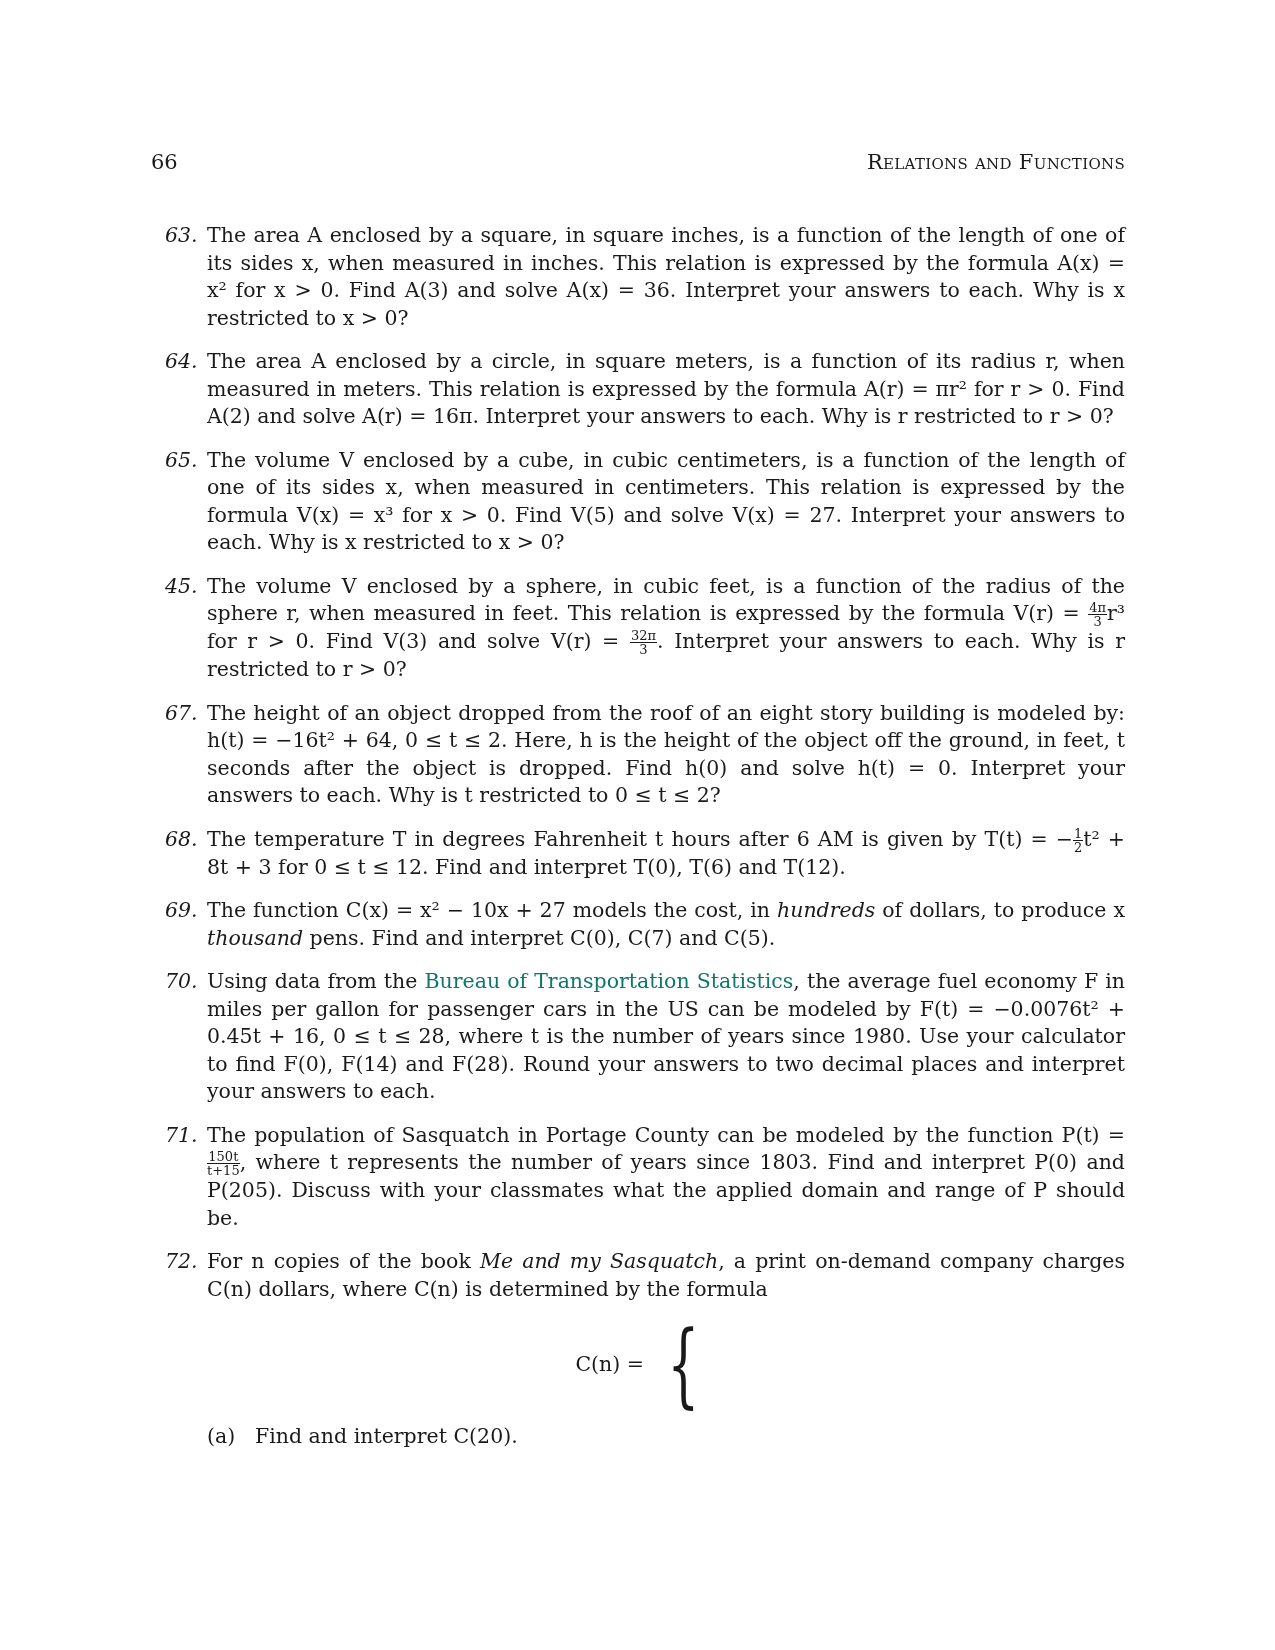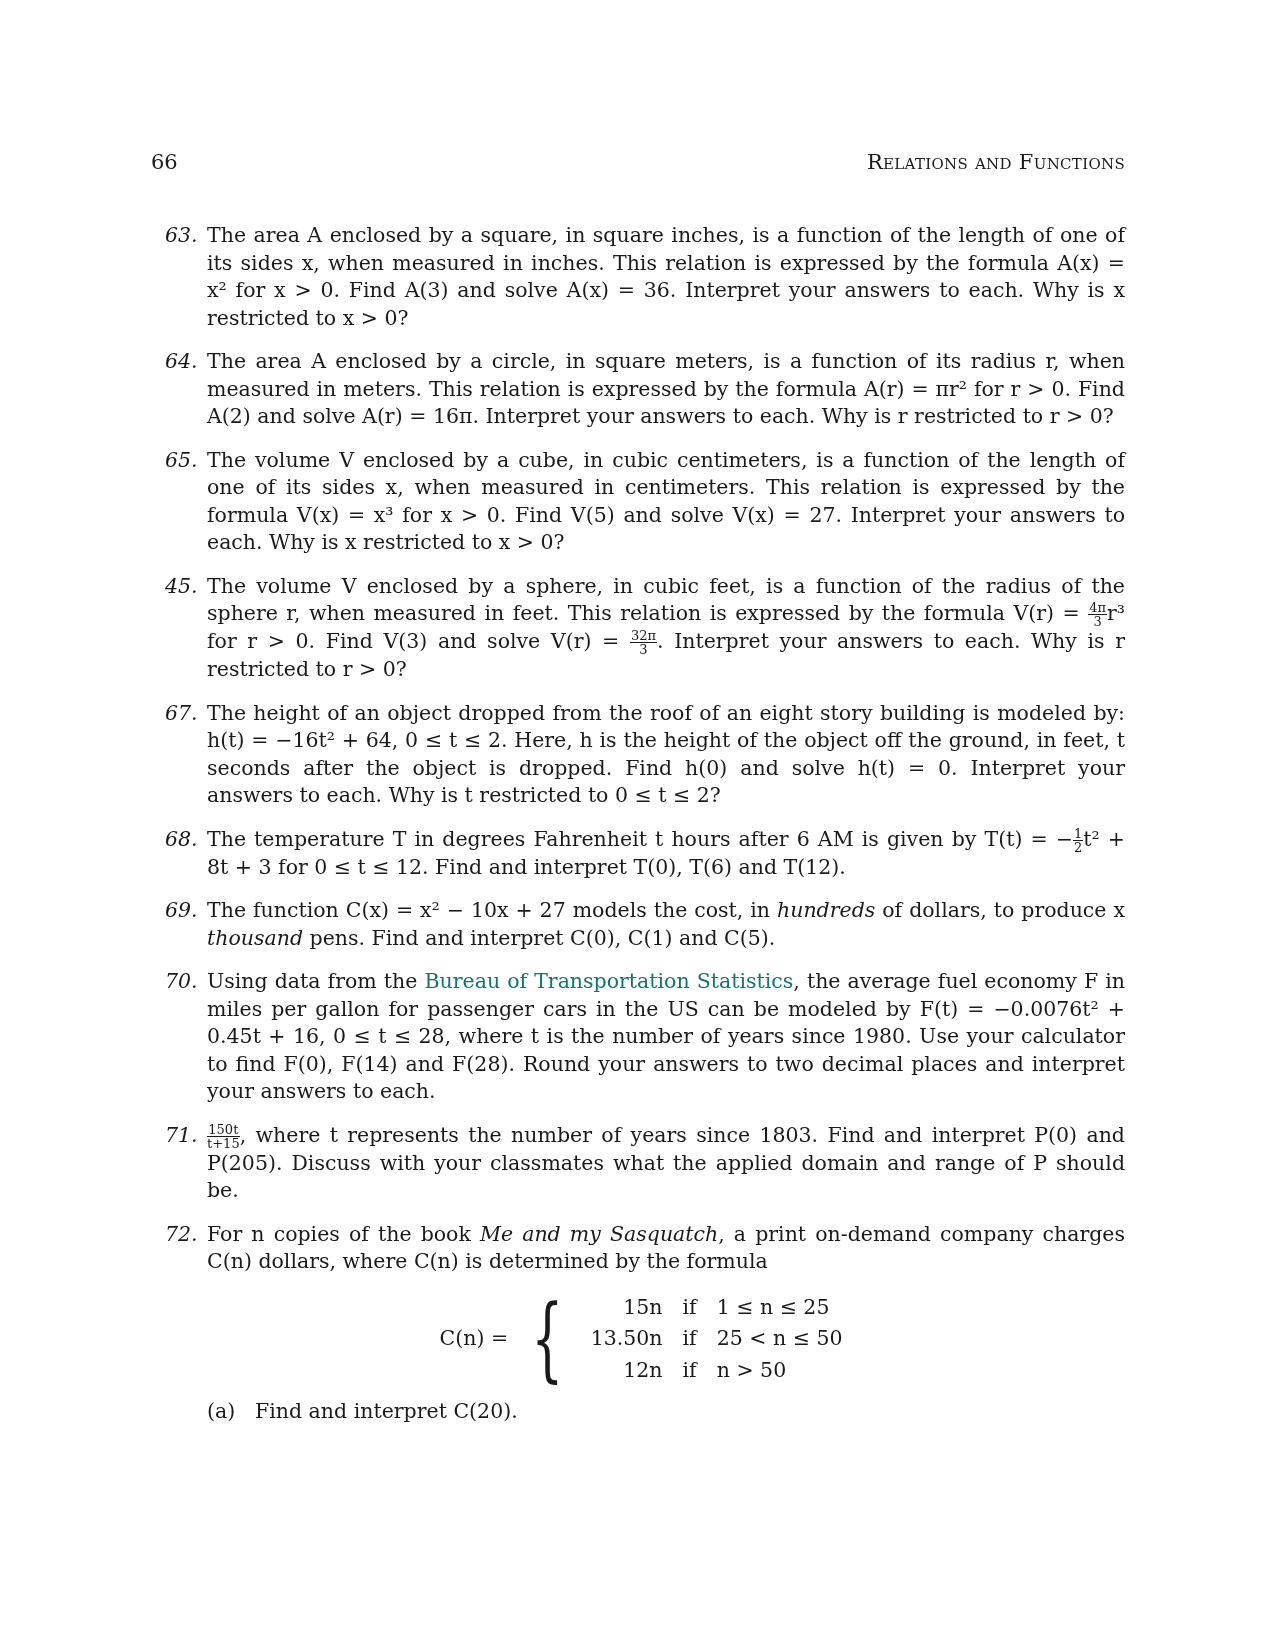--- a/index.html
+++ b/index.html
@@ -71,61 +71,42 @@
   </div>
   <div class="problem">
     <span class="num">68.</span>
     <span class="body">
       <span>The temperature T in degrees Fahrenheit t hours after 6 AM is given by T(t) = −</span><span class="frac"><span class="top">1</span><span>2</span></span><span>t² + 8t + 3 for 0 ≤ t ≤ 12. Find and interpret T(0), T(6) and T(12).</span>
     </span>
   </div>
   <div class="problem">
     <span class="num">69.</span>
     <span class="body">
-      <span>The function C(x) = x² − 10x + 27 models the cost, in </span><em>hundreds</em><span> of dollars, to produce x </span><em>thousand</em><span> pens. Find and interpret C(0), C(1) and C(5).</span>
+      <span>The function C(x) = x² − 10x + 27 models the cost, in </span><em>hundreds</em><span> of dollars, to produce x </span><em>thousand</em><span> pens. Find and interpret C(0), C(7) and C(5).</span>
     </span>
   </div>
   <div class="problem">
     <span class="num">70.</span>
     <span class="body">
       <span>Using data from the </span><a class="link" href="#">Bureau of Transportation Statistics</a><span>, the average fuel economy F in miles per gallon for passenger cars in the US can be modeled by F(t) = −0.0076t² + 0.45t + 16, 0 ≤ t ≤ 28, where t is the number of years since 1980. Use your calculator to find F(0), F(14) and F(28). Round your answers to two decimal places and interpret your answers to each.</span>
     </span>
   </div>
   <div class="problem">
     <span class="num">71.</span>
     <span class="body">
-      <span class="frac"><span class="top">150t</span><span>t+15</span></span><span>, where t represents the number of years since 1803. Find and interpret P(0) and P(205). Discuss with your classmates what the applied domain and range of P should be.</span>
+      <span>The population of Sasquatch in Portage County can be modeled by the function P(t) = </span><span class="frac"><span class="top">150t</span><span>t+15</span></span><span>, where t represents the number of years since 1803. Find and interpret P(0) and P(205). Discuss with your classmates what the applied domain and range of P should be.</span>
     </span>
   </div>
   <div class="problem">
     <span class="num">72.</span>
     <div class="body">
       <span>For n copies of the book </span><em>Me and my Sasquatch</em><span>, a print on-demand company charges C(n) dollars, where C(n) is determined by the formula</span>
       <div class="piecewise">
         <span class="pw-lhs">C(n) =</span>
         <span class="brace">{</span>
-        <table class="pw-table">
-          <tbody>
-              <tr>
-            <td class="expr">15n</td>
-            <td>if</td>
-            <td class="cond">1 ≤ n ≤ 25</td>
-          </tr>
-          <tr>
-            <td class="expr">13.50n</td>
-            <td>if</td>
-            <td class="cond">25 &lt; n ≤ 50</td>
-          </tr>
-          <tr>
-            <td class="expr">12n</td>
-            <td>if</td>
-            <td class="cond">n &gt; 50</td>
-          </tr>
-        </tbody>
-          </table>
       </div>
       <div class="sub">
         <span class="sub-label">(a)</span>
         <span>Find and interpret C(20).</span>
       </div>
     </div>
   </div>
 </div>
 
 </body></html>

